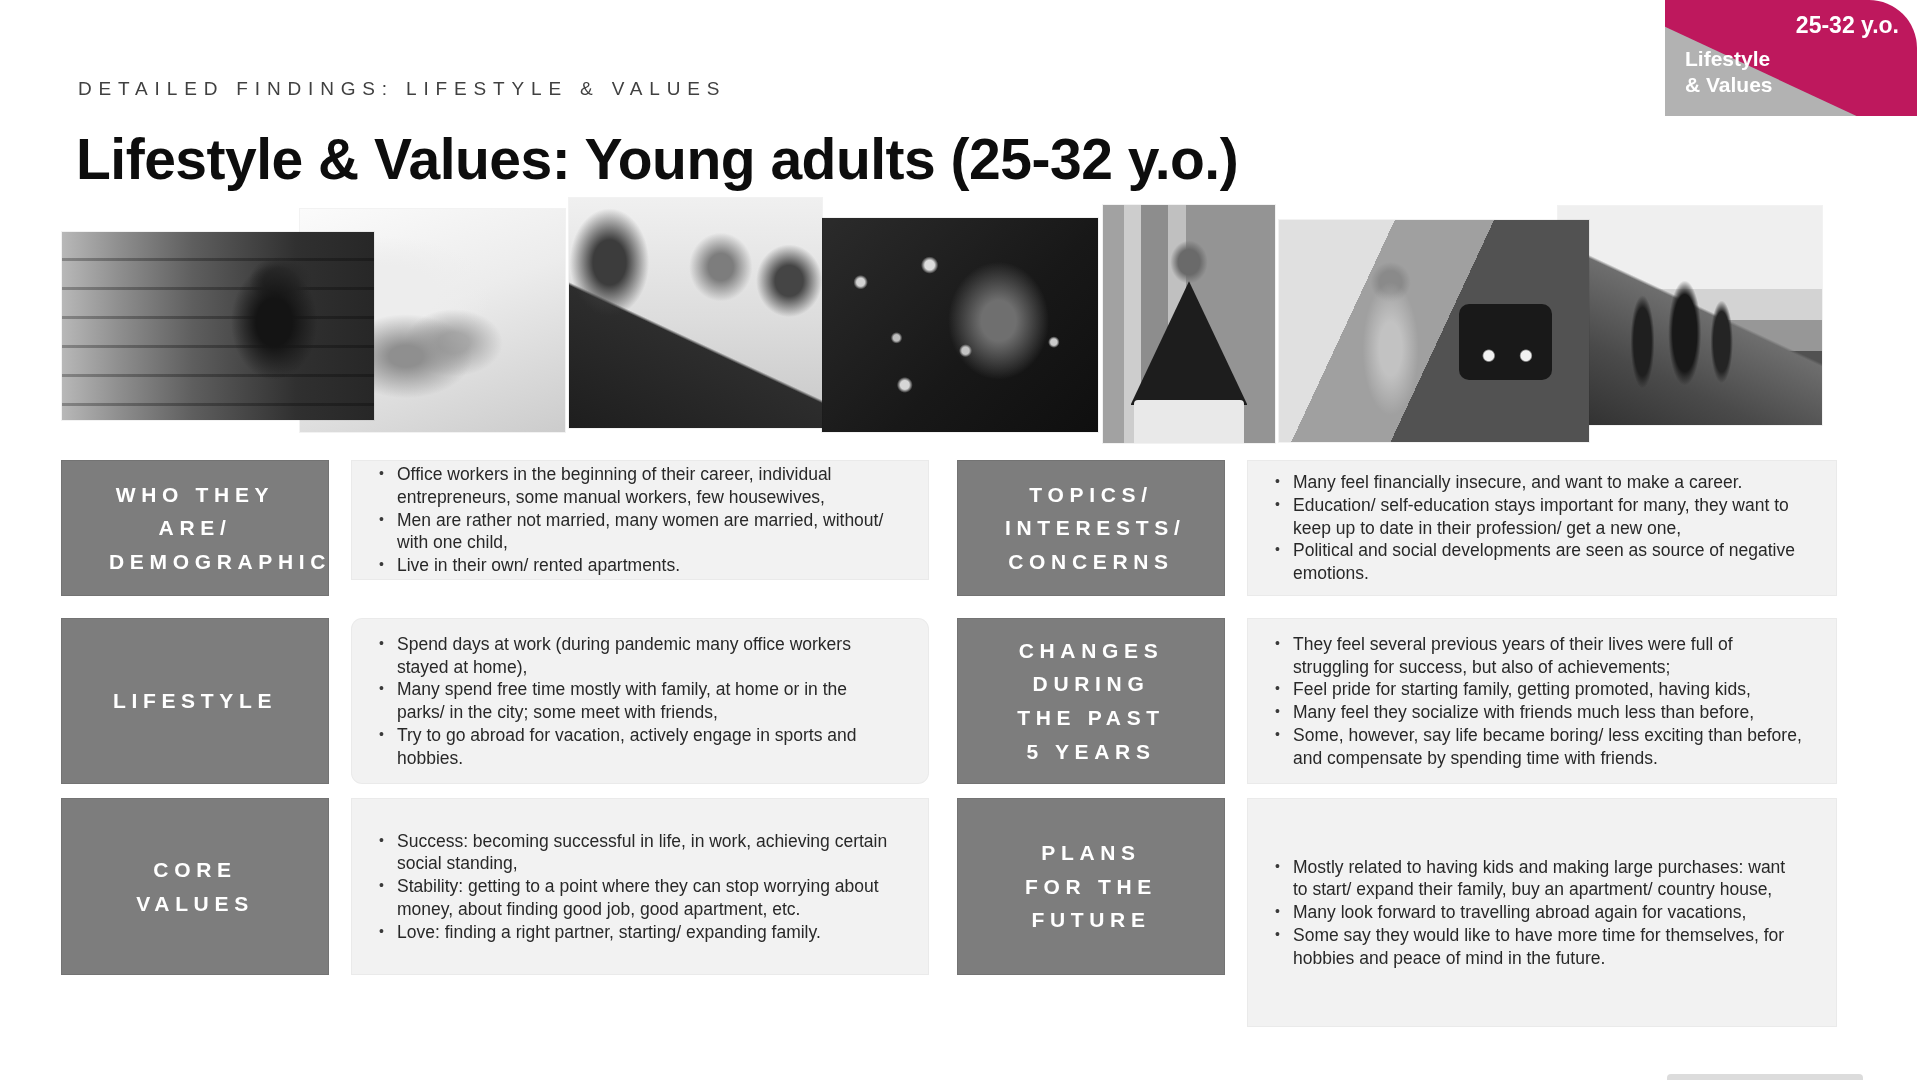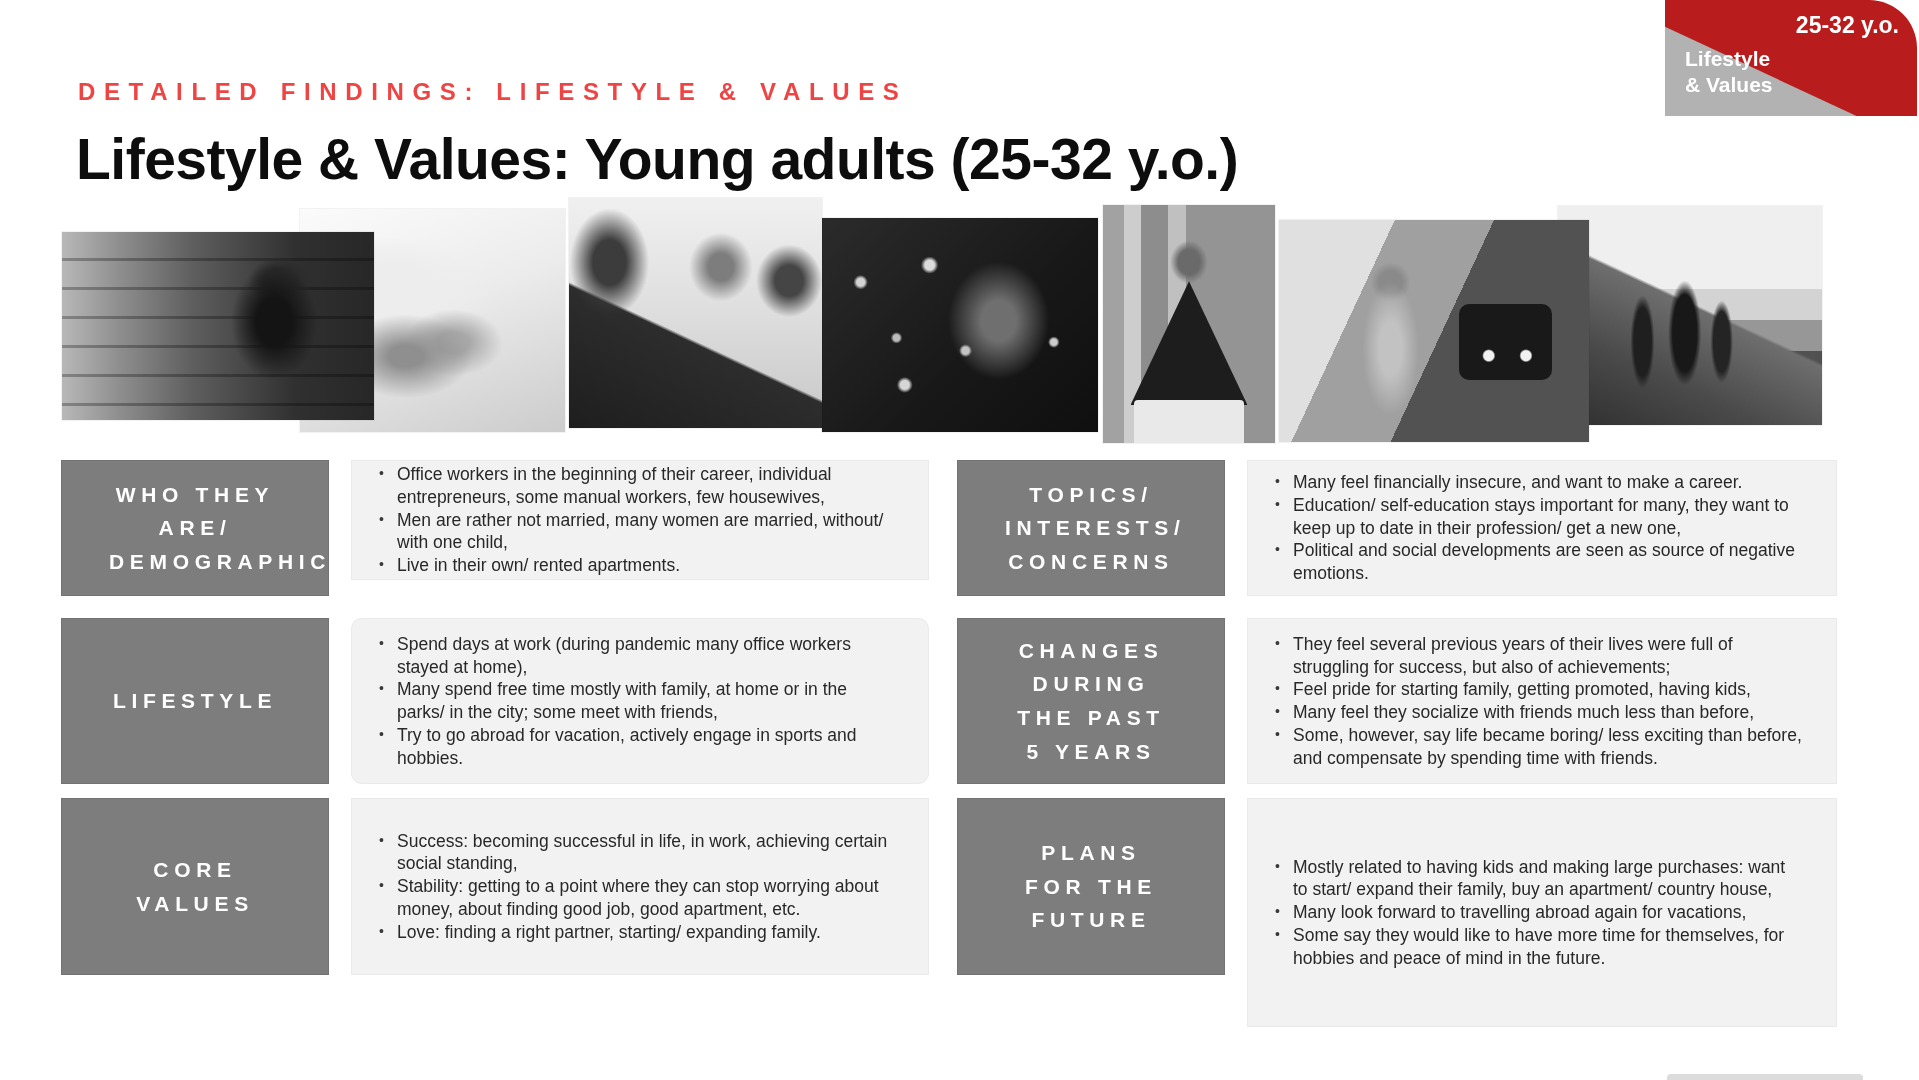--- a/index.html
+++ b/index.html
@@ -3,32 +3,32 @@
 <meta charset="utf-8">
 <style>
   html,body{margin:0;padding:0;background:#ffffff;}
   .slide{
     position:relative;width:1919px;height:1080px;background:#ffffff;overflow:hidden;
     font-family:"Liberation Sans","DejaVu Sans",sans-serif;
   }
   
   .eyebrow{
     position:absolute;left:78px;top:78px;
-    font-size:24px;font-weight:700;letter-spacing:0.36em;color:#ef4444;
+    font-size:19px;font-weight:400;letter-spacing:0.36em;color:#404040;
     white-space:nowrap;
   }
   .title{
     position:absolute;left:76px;top:128px;margin:0;
     font-size:57px;font-weight:800;letter-spacing:-0.5px;color:#0d0d0d;
     line-height:1.1;white-space:nowrap;
   }
   
   .badge{
     position:absolute;top:0;right:2px;width:252px;height:116px;
-    background:#b91c1c;border-radius:0 48px 0 0;overflow:hidden;margin-left:28px;
+    background:#be185d;border-radius:0 48px 0 0;overflow:hidden;margin-left:28px;
   }
   .badge-light{
     position:absolute;inset:0;background:#b2b2b2;
     clip-path:polygon(0 23%, 76% 100%, 0 100%);
   }
   .badge-age{
     position:absolute;top:12px;right:18px;
     font-size:23px;font-weight:700;color:#ffffff;
   }
   .badge-section{

